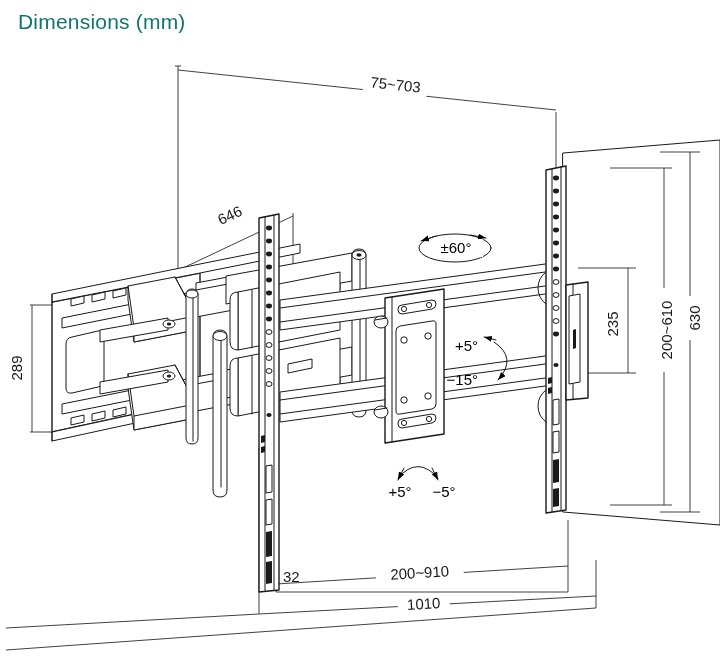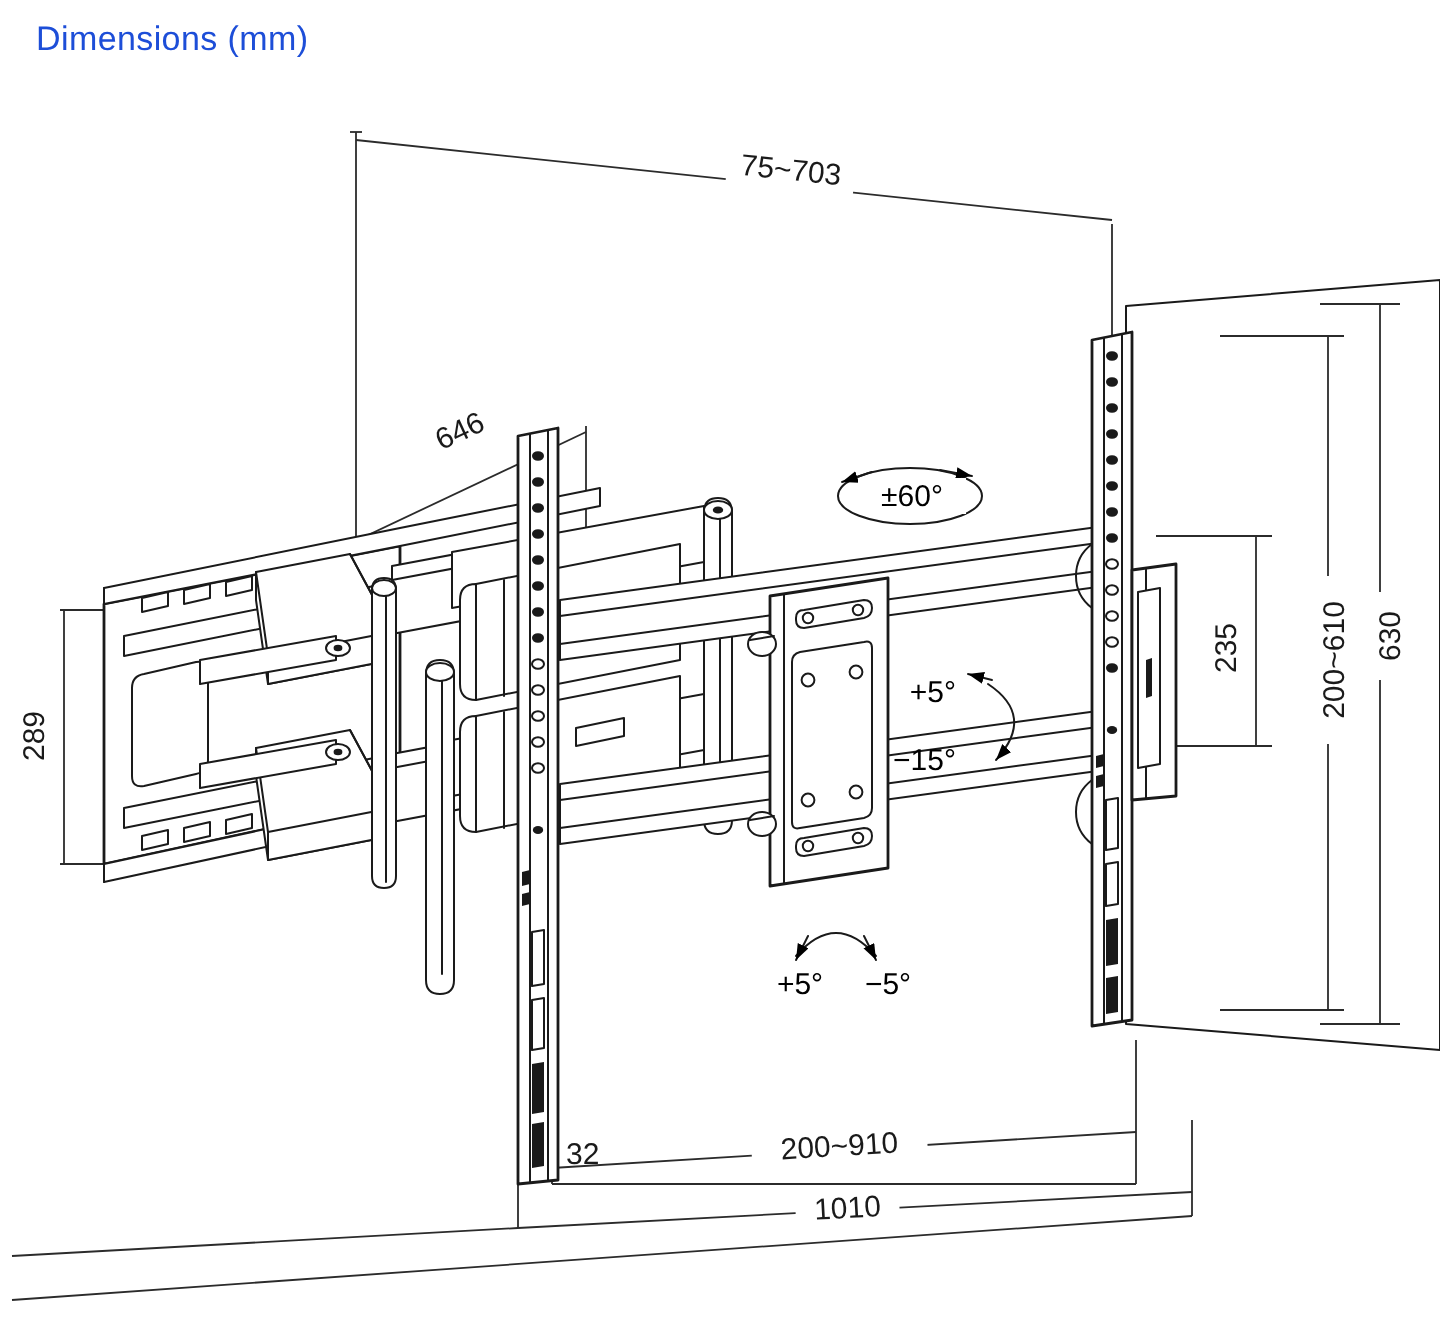--- a/index.html
+++ b/index.html
@@ -1,19 +1,19 @@
 <!DOCTYPE html>
 <html><head>
 <meta charset="utf-8">
 <style>
   html,body{margin:0;padding:0;background:#ffffff;}
   body{width:720px;height:668px;overflow:hidden;
        font-family:"Liberation Sans","DejaVu Sans",sans-serif;}
   #stage{position:relative;width:720px;height:668px;background:#fff;}
-  #title{position:absolute;left:18px;top:10px;font-size:17px;color:#1d4ed8;
+  #title{position:absolute;left:18px;top:10px;font-size:21px;color:#0f766e;
          letter-spacing:.2px;white-space:nowrap;}
   svg{position:absolute;left:0;top:0;width:720px;height:668px;display:block;}
   .dimtxt{font-family:"Liberation Sans","DejaVu Sans",sans-serif;font-size:15px;fill:#1a1a1a;}
   .angtxt{font-family:"Liberation Sans","DejaVu Sans",sans-serif;font-size:15px;fill:#000;}
 </style>
 </head>
 <body>
 
 <div id="stage">
 

